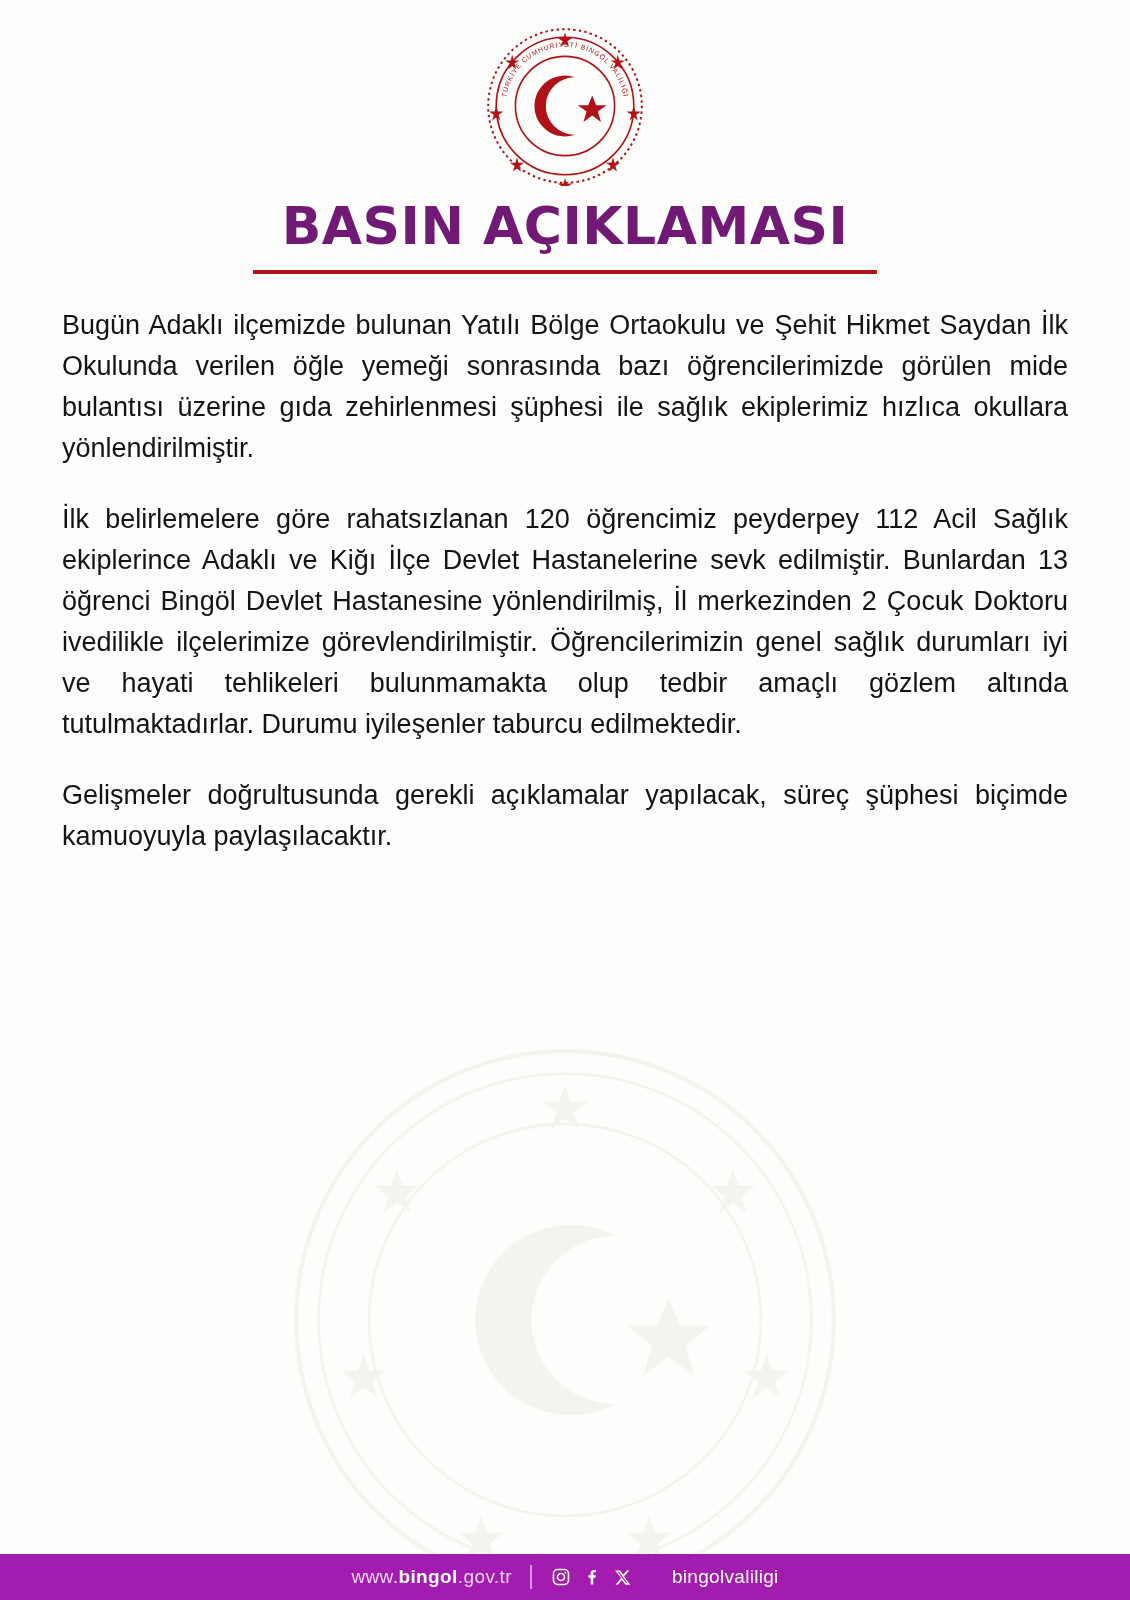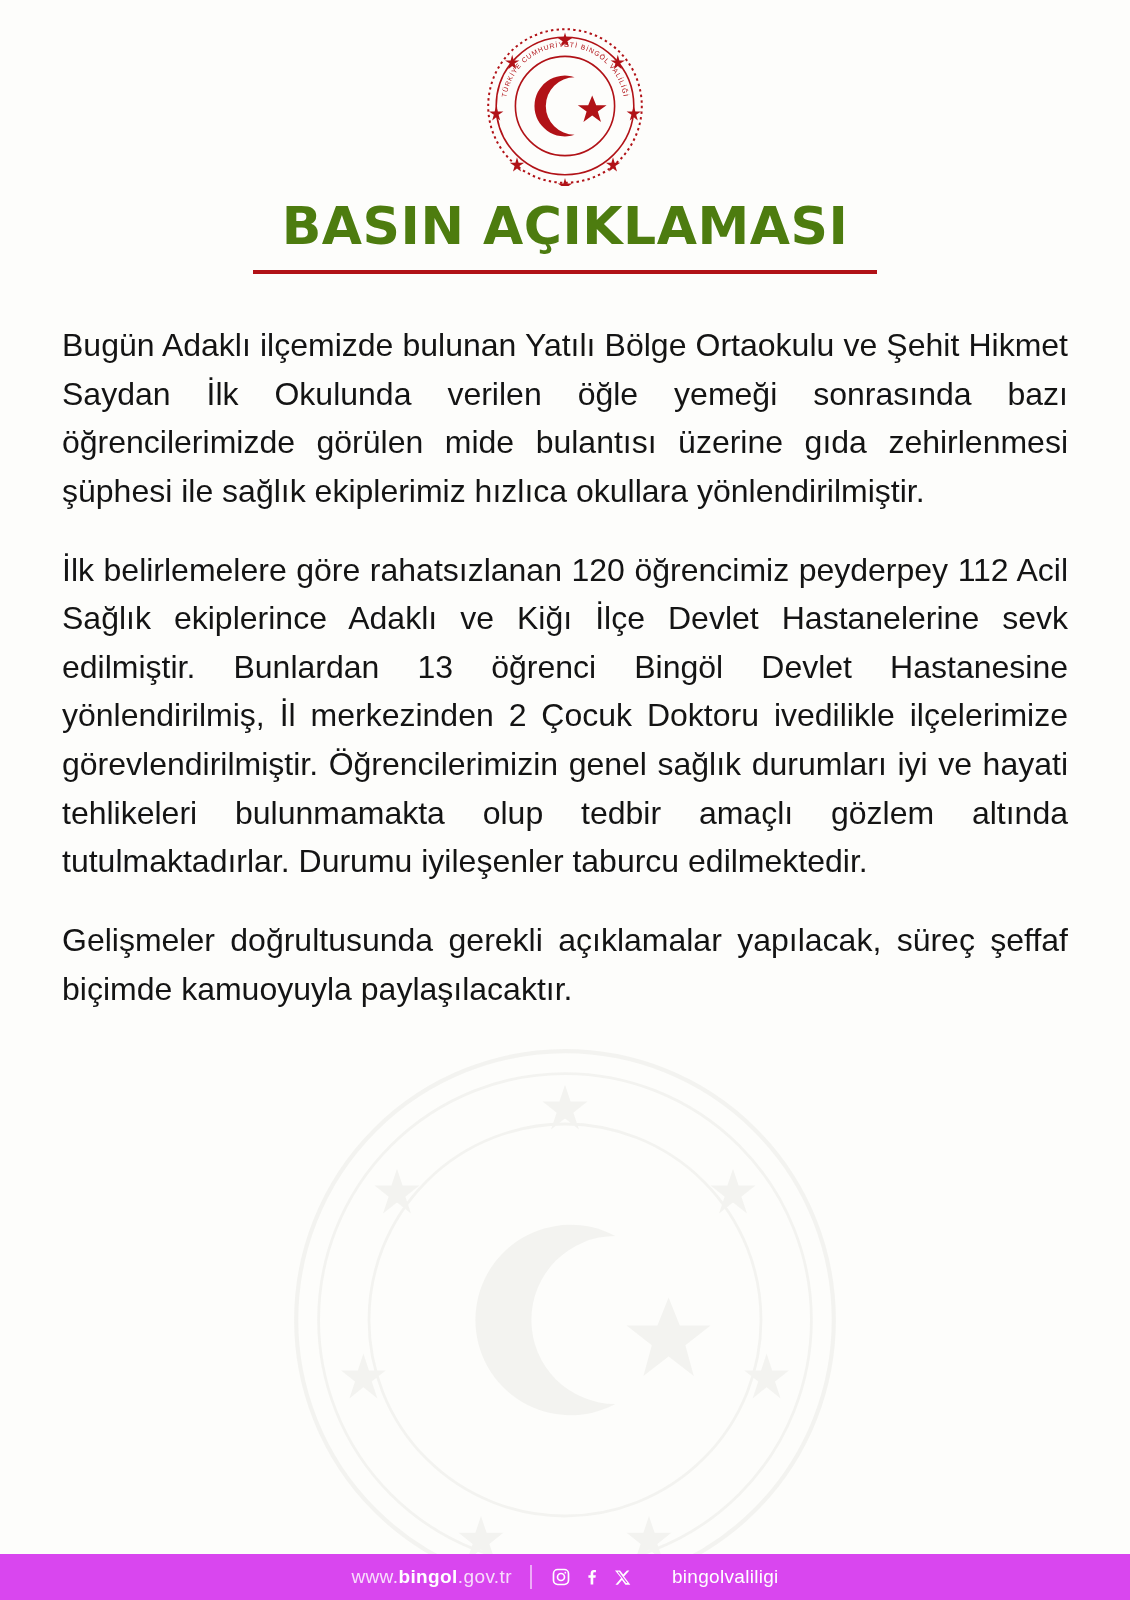--- a/index.html
+++ b/index.html
@@ -47,40 +47,40 @@
     width: 160px;
     height: 160px;
   }
 
   
   .title {
     text-align: center;
     font-size: 52px;
     font-weight: bold;
     letter-spacing: 0.5px;
-    color: #4d7c0f;
+    color: #701a75;
     margin-top: 10px;
     font-family: "DejaVu Sans", sans-serif;
   }
 
   .rule-wrap {
     display: flex;
     justify-content: center;
     margin-top: 14px;
   }
   .rule {
     width: 624px;
     height: 4px;
     background: #b11217;
   }
 
   
   .content {
-    margin-top: 47px;
-    font-size: 32px;
+    margin-top: 31px;
+    font-size: 27px;
     line-height: 1.52;
     text-align: justify;
     color: #141414;
   }
   .content p {
     margin: 0 0 30px 0;
     text-align: justify;
     text-justify: inter-word;
   }
   .content p:last-child {
@@ -90,21 +90,21 @@
     text-align: left;
   }
 
   
   .footer {
     position: absolute;
     left: 0;
     bottom: 0;
     width: 100%;
     height: 46px;
-    background: #d946ef;
+    background: #a21caf;
     display: flex;
     align-items: center;
     justify-content: center;
     gap: 18px;
     z-index: 3;
   }
   .footer .site {
     color: #ffffff;
     font-size: 19px;
     letter-spacing: 0.4px;
@@ -197,21 +197,21 @@
 
   <div class="title">BASIN AÇIKLAMASI</div>
 
   <div class="rule-wrap">
     <div class="rule"></div>
   </div>
 
   <div class="content">
     <p>Bugün Adaklı ilçemizde bulunan Yatılı Bölge Ortaokulu ve Şehit Hikmet Saydan İlk Okulunda verilen öğle yemeği sonrasında bazı öğrencilerimizde görülen mide bulantısı üzerine gıda zehirlenmesi şüphesi ile sağlık ekiplerimiz hızlıca okullara yönlendirilmiştir.</p>
     <p>İlk belirlemelere göre rahatsızlanan 120 öğrencimiz peyderpey 112 Acil Sağlık ekiplerince Adaklı ve Kiğı İlçe Devlet Hastanelerine sevk edilmiştir. Bunlardan 13 öğrenci Bingöl Devlet Hastanesine yönlendirilmiş, İl merkezinden 2 Çocuk Doktoru ivedilikle ilçelerimize görevlendirilmiştir.  Öğrencilerimizin genel sağlık durumları iyi ve hayati tehlikeleri bulunmamakta olup tedbir amaçlı gözlem altında tutulmaktadırlar. Durumu iyileşenler taburcu edilmektedir.</p>
-    <p>Gelişmeler doğrultusunda gerekli açıklamalar yapılacak, süreç şeffaf biçimde kamuoyuyla paylaşılacaktır.</p>
+    <p>Gelişmeler doğrultusunda gerekli açıklamalar yapılacak, süreç şüphesi biçimde kamuoyuyla paylaşılacaktır.</p>
   </div>
 
 </div>
 
 <div class="footer">
   <div class="site">
     <span class="dim">www.</span><b>bingol</b><span class="dim">.gov.tr</span>
   </div>
   <div class="sep"></div>
   <div class="socials">

